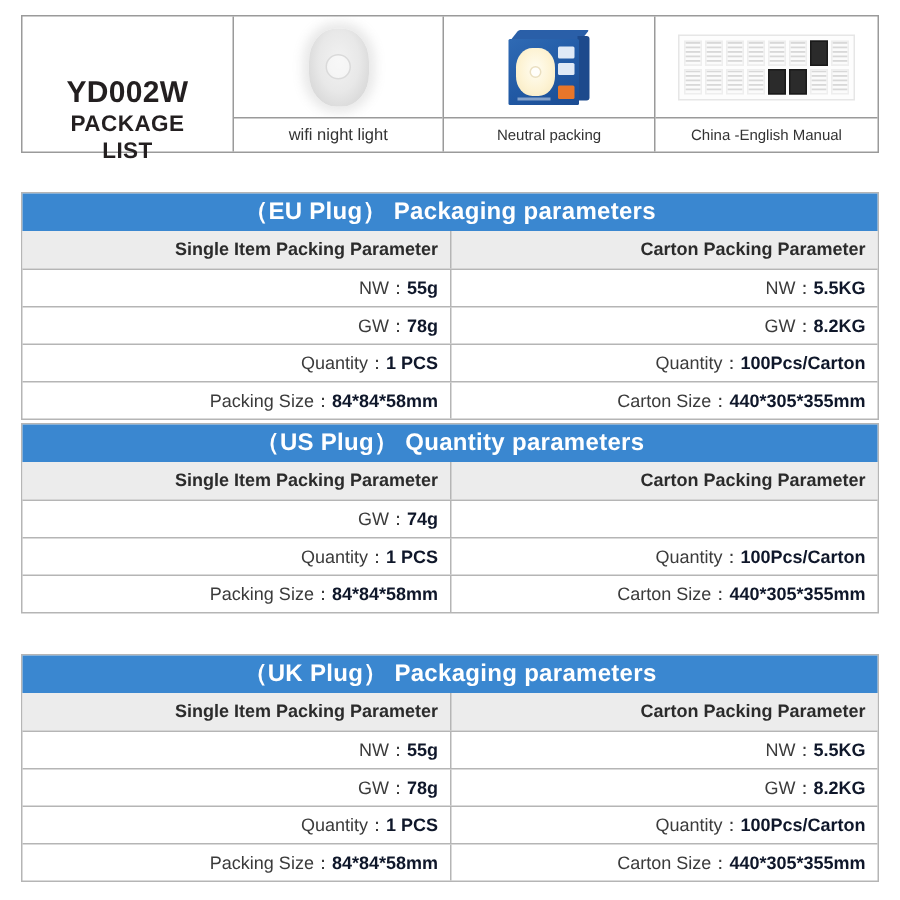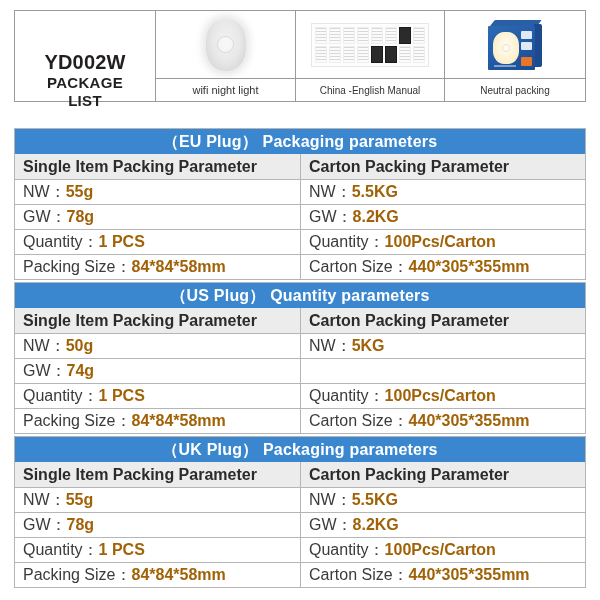--- a/index.html
+++ b/index.html
@@ -230,36 +230,37 @@
   }
   .pt-row.head {
     background: #ececec;
     border-top: none;
   }
   .pt-cell {
     box-sizing: border-box;
     padding: 0 8px;
     height: 24px;
     line-height: 24px;
-    font-size: 16px;
+    font-size: 12px;
     color: #3b3b3b;
     white-space: nowrap;
     overflow: hidden;
+    text-align: right;
   }
   .pt-cell.left  { width: 286px; border-right: 1px solid #b5b5b5; }
   .pt-cell.right { width: 284px; }
   .pt-row.head .pt-cell {
     font-weight: 700;
     color: #2b2b2b;
     height: 25px;
     line-height: 25px;
   }
   .pt-cell b {
     font-weight: 700;
-    color: #a16207;
+    color: #0f172a;
   }
 </style>
 </head>
 <body>
 
 <div class="pkg-header">
 
   <div class="pkg-col col-title">
     <div class="title-cell">
       <div class="title-main">YD002W</div>
@@ -268,63 +269,63 @@
     </div>
   </div>
 
   <div class="pkg-col col-item1">
     <div class="img-cell">
       <div class="nightlight">
         <div class="nl-ring"></div>
       </div>
     </div>
     <div class="cap-cell">wifi night light</div>
-  </div>
-
-  <div class="pkg-col col-item3">
-    <div class="img-cell">
-      <div class="manual">
-        <div class="mn-panel"></div>
-        <div class="mn-panel"></div>
-        <div class="mn-panel"></div>
-        <div class="mn-panel"></div>
-        <div class="mn-panel"></div>
-        <div class="mn-panel"></div>
-        <div class="mn-dark"></div>
-        <div class="mn-panel"></div>
-        <div class="mn-panel"></div>
-        <div class="mn-panel"></div>
-        <div class="mn-panel"></div>
-        <div class="mn-panel"></div>
-        <div class="mn-dark"></div>
-        <div class="mn-dark"></div>
-        <div class="mn-panel"></div>
-        <div class="mn-panel"></div>
-      </div>
-    </div>
-    <div class="cap-cell cap-small">China -English Manual</div>
   </div>
 
   <div class="pkg-col col-item2">
     <div class="img-cell">
       <div class="retailbox">
         <div class="rb-top"></div>
         <div class="rb-side"></div>
         <div class="rb-face">
           <div class="rb-light"></div>
           <div class="rb-badge b1"></div>
           <div class="rb-badge b2"></div>
           <div class="rb-logo"></div>
           <div class="rb-txt"></div>
         </div>
       </div>
     </div>
     <div class="cap-cell cap-small">Neutral packing</div>
   </div>
 
+  <div class="pkg-col col-item3">
+    <div class="img-cell">
+      <div class="manual">
+        <div class="mn-panel"></div>
+        <div class="mn-panel"></div>
+        <div class="mn-panel"></div>
+        <div class="mn-panel"></div>
+        <div class="mn-panel"></div>
+        <div class="mn-panel"></div>
+        <div class="mn-dark"></div>
+        <div class="mn-panel"></div>
+        <div class="mn-panel"></div>
+        <div class="mn-panel"></div>
+        <div class="mn-panel"></div>
+        <div class="mn-panel"></div>
+        <div class="mn-dark"></div>
+        <div class="mn-dark"></div>
+        <div class="mn-panel"></div>
+        <div class="mn-panel"></div>
+      </div>
+    </div>
+    <div class="cap-cell cap-small">China -English Manual</div>
+  </div>
+
 </div>
 
 <div class="param-table pt-1">
   <div class="pt-title">（EU Plug） Packaging parameters</div>
   <div class="pt-row head">
     <div class="pt-cell left">Single Item Packing Parameter</div>
     <div class="pt-cell right">Carton Packing Parameter</div>
   </div>
   <div class="pt-row">
     <div class="pt-cell left"><span>NW：</span><b>55g</b></div>
@@ -344,24 +345,20 @@
   </div>
 </div>
 
 <div class="param-table pt-2">
   <div class="pt-title">（US Plug） Quantity parameters</div>
   <div class="pt-row head">
     <div class="pt-cell left">Single Item Packing Parameter</div>
     <div class="pt-cell right">Carton Packing Parameter</div>
   </div>
   <div class="pt-row">
-    <div class="pt-cell left"><span>NW：</span><b>50g</b></div>
-    <div class="pt-cell right"><span>NW：</span><b>5KG</b></div>
-  </div>
-  <div class="pt-row">
     <div class="pt-cell left"><span>GW：</span><b>74g</b></div>
   </div>
   <div class="pt-row">
     <div class="pt-cell left"><span>Quantity：</span><b>1 PCS</b></div>
     <div class="pt-cell right"><span>Quantity：</span><b>100Pcs/Carton</b></div>
   </div>
   <div class="pt-row">
     <div class="pt-cell left"><span>Packing Size：</span><b>84*84*58mm</b></div>
     <div class="pt-cell right"><span>Carton Size：</span><b>440*305*355mm</b></div>
   </div>

